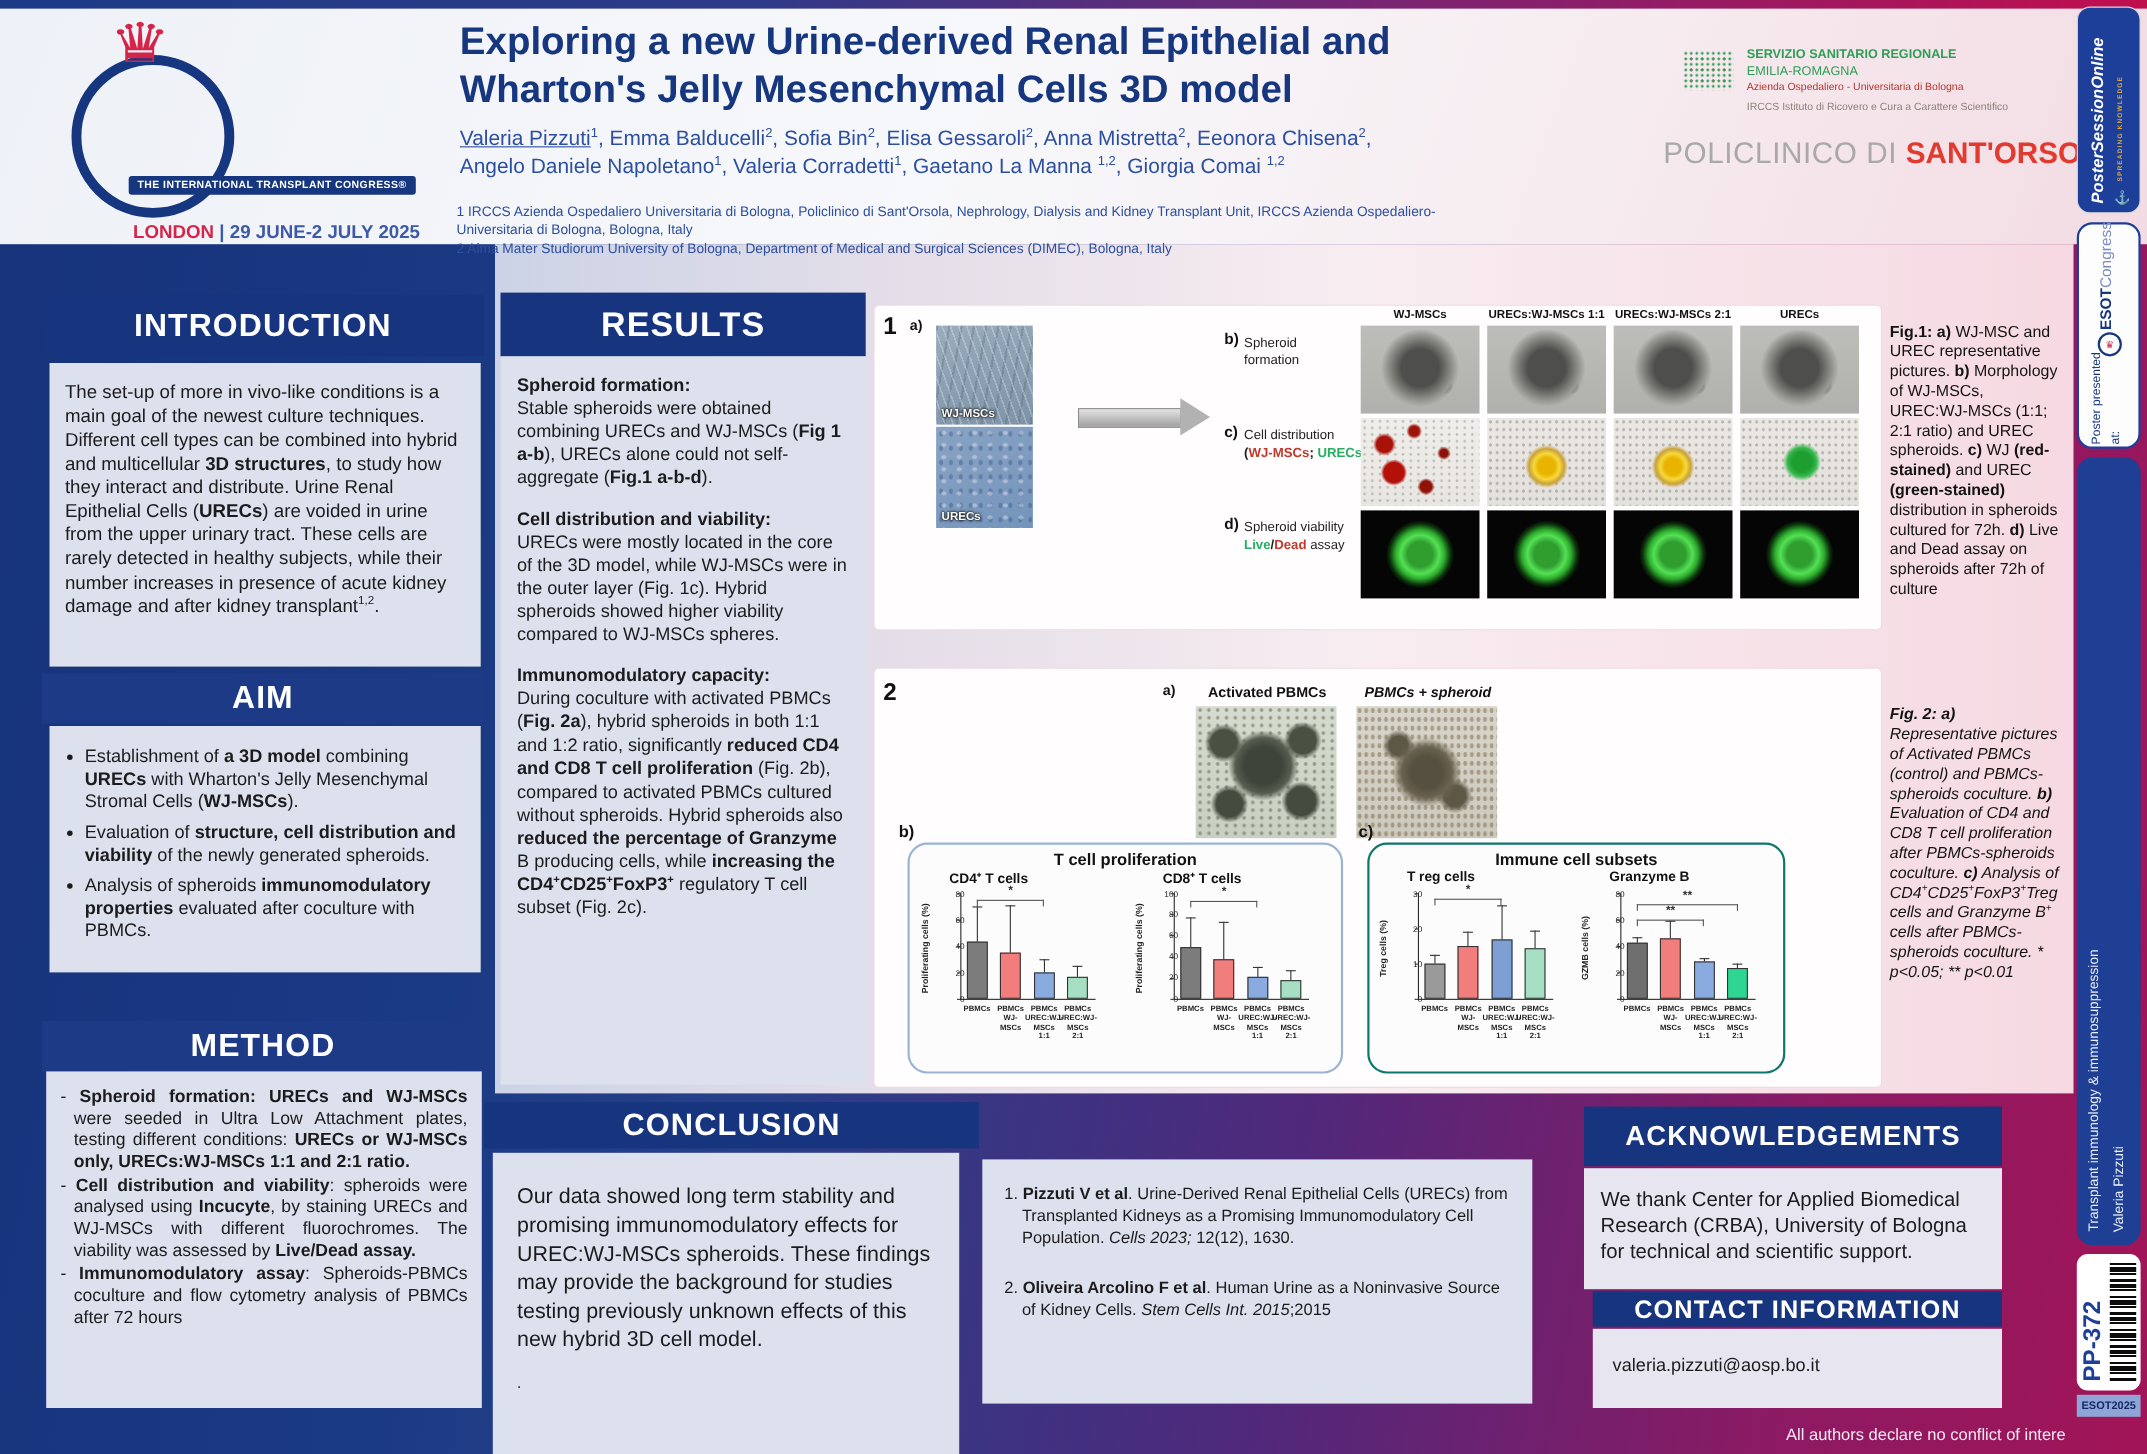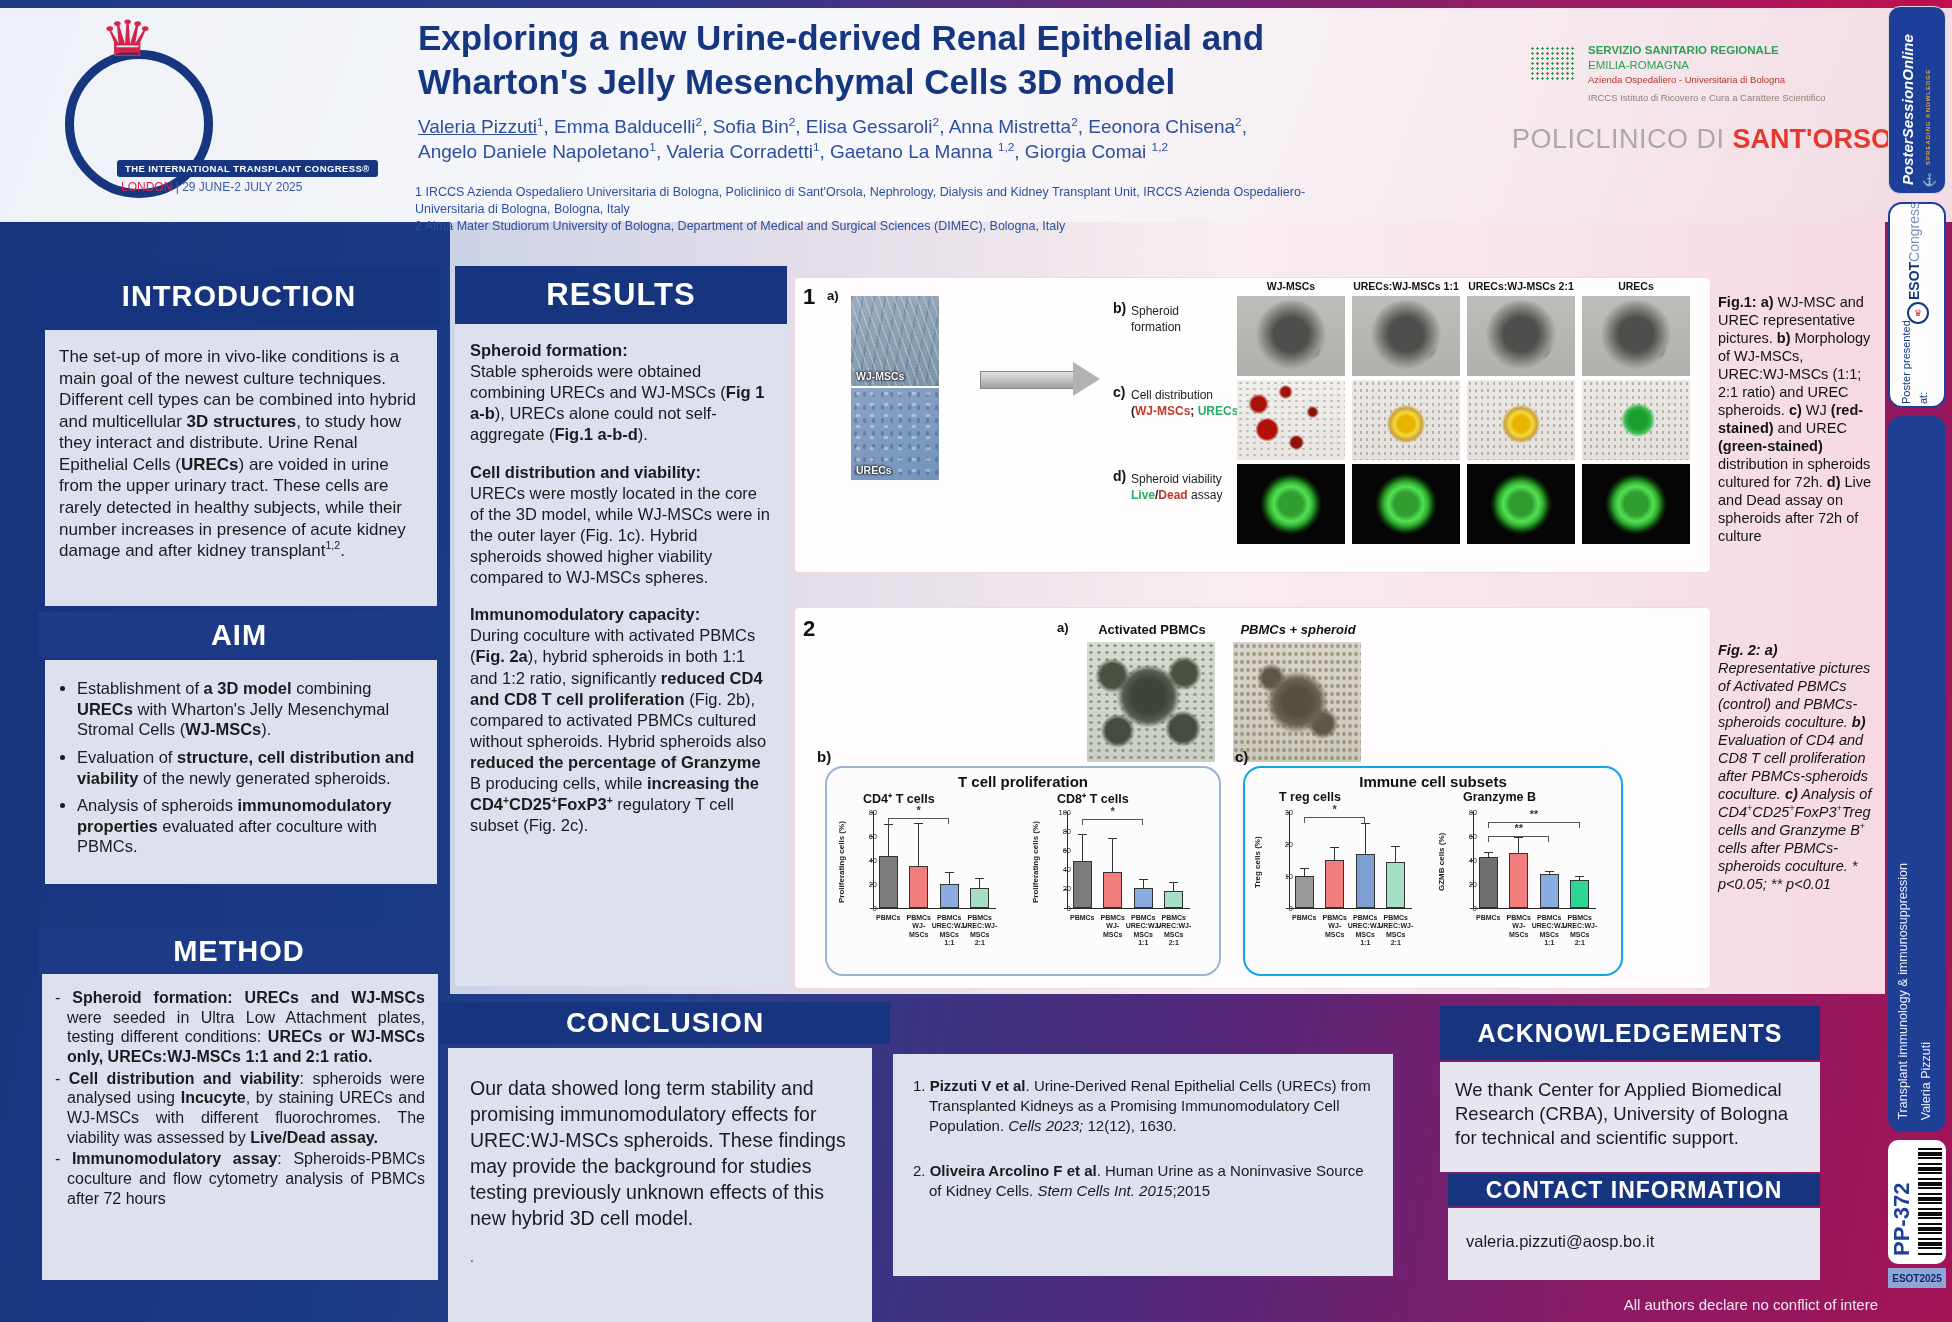--- a/index.html
+++ b/index.html
@@ -30,21 +30,21 @@
 
   
   .logo{left:55px;top:20px;width:285px;height:198px;}
   .logo-circle{position:absolute;left:10px;top:30px;width:130px;height:130px;border:9px solid #16377f;border-radius:50%;}
   .logo-crown{position:absolute;left:50px;top:-10px;font-size:50px;color:#d5244a;transform:scaleX(1.25);}
   .logo-text{position:absolute;left:52px;top:88px;background:#f3f4f8;padding:0 4px;font-size:37px;white-space:nowrap;}
   .logo-esot{font-weight:800;color:#16377f;}
   .logo-congress{font-weight:400;color:#45619f;}
   .logo-tag{position:absolute;left:62px;top:140px;background:#16377f;color:#fff;font-size:9.5px;font-weight:700;
     padding:3px 8px;border-radius:3px;letter-spacing:.4px;white-space:nowrap;}
-  .logo-loc{position:absolute;left:66px;top:160px;font-size:12px;font-weight:400;white-space:nowrap;}
+  .logo-loc{position:absolute;left:66px;top:181px;font-size:17px;font-weight:700;white-space:nowrap;}
   .logo-london{color:#d5244a;} .logo-date{color:#3c5aa8;}
 
   
   .ssr{left:1530px;top:42px;width:360px;}
   .ssr-dots{position:absolute;left:0;top:4px;width:46px;height:36px;
     background-image:radial-gradient(#2e9e57 1.2px,transparent 1.4px),radial-gradient(#cf3b2e 1.1px,transparent 1.3px);
     background-size:5px 5px,10px 10px;background-position:0 0,2.5px 2.5px;}
   .ssr-l1{position:absolute;left:58px;top:2px;font-size:11.5px;font-weight:700;color:#2e9e57;}
   .ssr-l2{position:absolute;left:58px;top:17px;font-size:11.5px;color:#2e9e57;}
   .ssr-l3{position:absolute;left:58px;top:32px;font-size:9.5px;color:#b5342c;}
@@ -130,21 +130,21 @@
     background-size:auto,auto,auto,auto,auto,8px 7px,100% 100%;}
   .img-pbmc2{background:
     radial-gradient(circle at 50% 50%,#55503f 0 16%,#6a6250 26%,transparent 36%),
     radial-gradient(circle at 30% 30%,#5d5746 0 7%,transparent 12%),
     radial-gradient(circle at 70% 68%,#5d5746 0 8%,transparent 13%),
     radial-gradient(rgba(120,100,70,.5) 1.5px,transparent 2px),
     linear-gradient(#d8d6cc,#ccc9bd);
     background-size:auto,auto,auto,6px 8px,100% 100%;}
   .panel-round{position:absolute;border-radius:18px;background:#fdfcfc;}
   .panel-b{left:30px;top:158px;width:392px;height:206px;border:2px solid #9cb3d3;}
-  .panel-c{left:448px;top:158px;width:376px;height:206px;border:2px solid #0ea5e9;}
+  .panel-c{left:448px;top:158px;width:376px;height:206px;border:2px solid #0f766e;}
   .panel-title{position:absolute;top:5px;left:0;right:0;text-align:center;font-weight:700;font-size:15px;color:#111;}
 
   
   .chart{position:absolute;width:182px;height:180px;}
   .chart-sub{position:absolute;top:0;left:28px;right:0;font-weight:700;font-size:12.5px;color:#111;}
   .chart-ylab{position:absolute;left:2px;top:24px;height:96px;font-size:8px;font-weight:700;color:#222;
     writing-mode:vertical-rl;transform:rotate(180deg);text-align:center;}
   .chart-plot{position:absolute;left:38px;top:22px;width:122px;height:96px;
     border-left:1.5px solid #2a2a2a;border-bottom:1.5px solid #2a2a2a;box-sizing:content-box;}
   .chart-ytick{position:absolute;width:18px;left:24px;text-align:right;font-size:7.5px;color:#222;}

